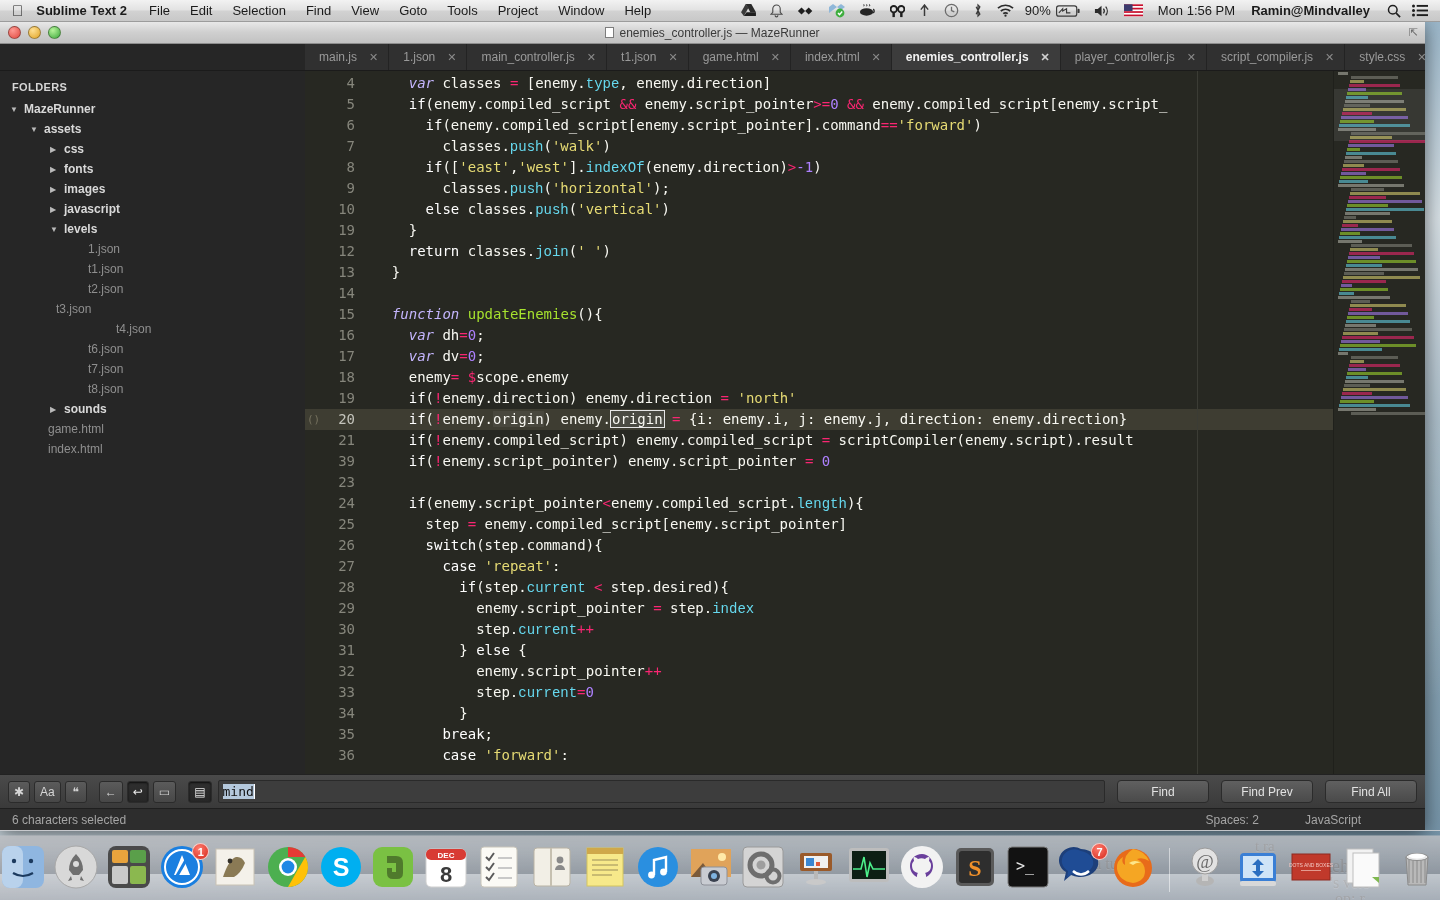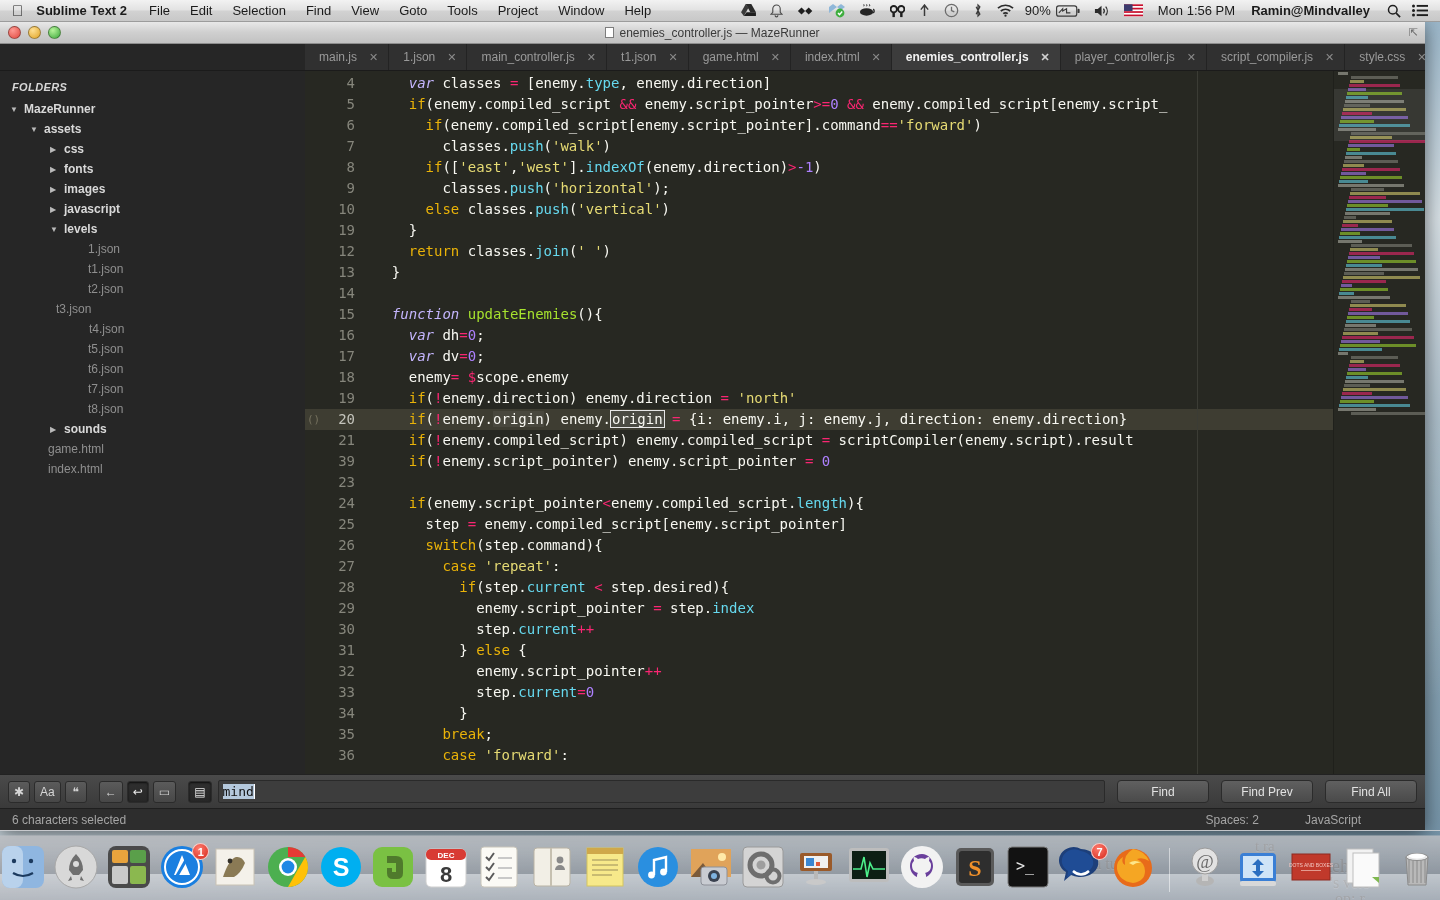--- a/index.html
+++ b/index.html
@@ -76,21 +76,21 @@
   .tab.active .x{ color:#cfcfcf; }
 
   
   #body{ display:flex; height:calc(808px - 22px - 27px - 34px - 22px); }
 
   
   #sidebar{
     width:305px; flex:none; background:#262626; padding:8px 0 0 0;
     font-size:12px; color:#9d9d9d; overflow:hidden;
   }
-  .side-head{ font-size:11px; font-weight:bold; color:#d6d6d6; letter-spacing:.4px; padding:2px 0 6px 12px;font-style:italic; }
+  .side-head{ font-size:11px; font-weight:bold; color:#d6d6d6; letter-spacing:.4px; padding:2px 0 6px 12px; }
   .side-row{ display:flex; align-items:center; height:20px; white-space:nowrap; }
   .side-row .tri{ width:10px; font-size:8px; color:#b9b9b9; margin-right:4px; display:inline-block; }
   .side-row.folder > .lbl{ color:#d9d9d9; font-weight:bold; }
   .side-row.file > .lbl{ color:#8f8f8f; }
 
   
   #editorArea{ position:relative; flex:1; background:#272822; display:flex; overflow:hidden; }
   #gutter{
     width:60px; flex:none; background:#272822; color:#86867c;
     text-align:right; padding-top:2px; font-size:14px;
@@ -100,24 +100,24 @@
   .gl{ height:21px; line-height:21px; padding-right:10px; position:relative; }
   .gl.cur{ background:#3e3d32; color:#c4c4bc; }
   .gl .fold{ position:absolute; left:2px; color:#75715e; font-size:11px; }
   #codecol{ position:relative; flex:1; overflow:hidden; }
   #code{
     font-family:"DejaVu Sans Mono", monospace; font-size:14px;
     padding-top:2px; color:#f8f8f2; white-space:pre;
   }
   .ln{ height:21px; line-height:21px; padding-left:10px; }
   .ln.cur{ background:#3e3d32; }
-  .kw{ color:#eab308; }          
+  .kw{ color:#ffffff; }          
   .fnkw{ color:#c4b5fd; font-style:italic; }
   .fname{ color:#a6e22e; }
-  .prop{ color:#66d9ef; }
+  .prop{ color:#66d9ef;font-family:Liberation Mono, monospace; }
   .str{ color:#e6db74; }
   .num{ color:#ae81ff; }
   .op{ color:#f92672; }
   .pl{ color:#f8f8f2; }
   .sel-box{ outline:1px solid #e6e6e6; background:#4a4a42; padding:0 1px; }
   .soft-hl{ background:#49483e; }
   .ruler{ position:absolute; top:0; bottom:0; width:1px; background:#3b3c35; }
 
   
   #minimap{
@@ -419,27 +419,23 @@
             <span class="lbl">t1.json</span>
           </div>
           <div class="side-row file" style="padding-left: 70px;">
             <span class="tri" style="width: 14px;"></span>
             <span class="lbl">t2.json</span>
           </div>
           <div class="side-row file" style="padding-left: 38px;">
             <span class="tri" style="width: 14px;"></span>
             <span class="lbl">t3.json</span>
           </div>
-          <div class="side-row file" style="padding-left: 71px; text-align: right;">
+          <div class="side-row file" style="padding-left: 98px; text-align: right;">
             <span class="tri" style="width: 14px;"></span>
             <span class="lbl">t4.json</span>
-          </div>
-          <div class="side-row file" style="padding-left: 70px;">
-            <span class="tri" style="width: 14px;"></span>
-            <span class="lbl">t5.json</span>
           </div>
           <div class="side-row file" style="padding-left: 70px;">
             <span class="tri" style="width: 14px;"></span>
             <span class="lbl">t6.json</span>
           </div>
           <div class="side-row file" style="padding-left: 70px;">
             <span class="tri" style="width: 14px;"></span>
             <span class="lbl">t7.json</span>
           </div>
           <div class="side-row file" style="padding-left: 70px;">

